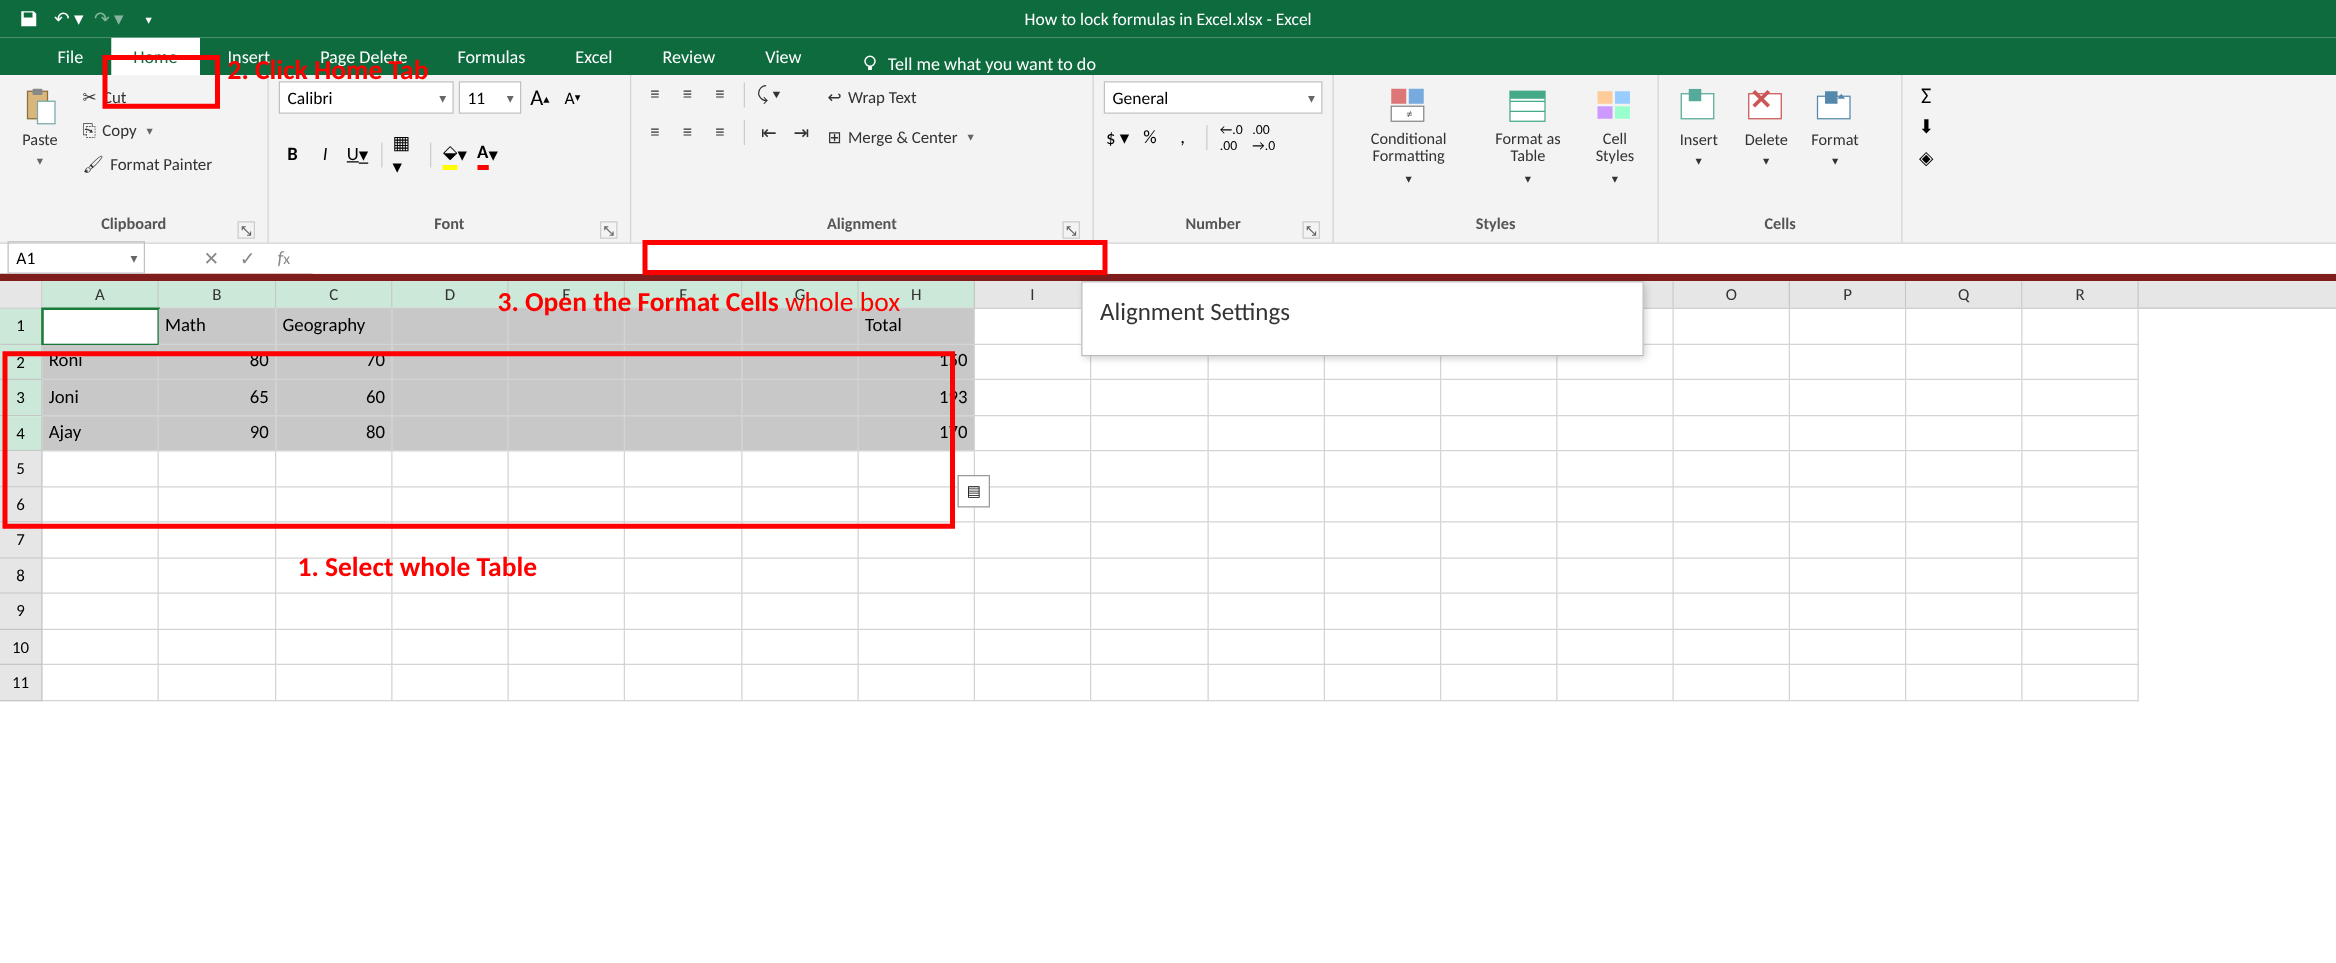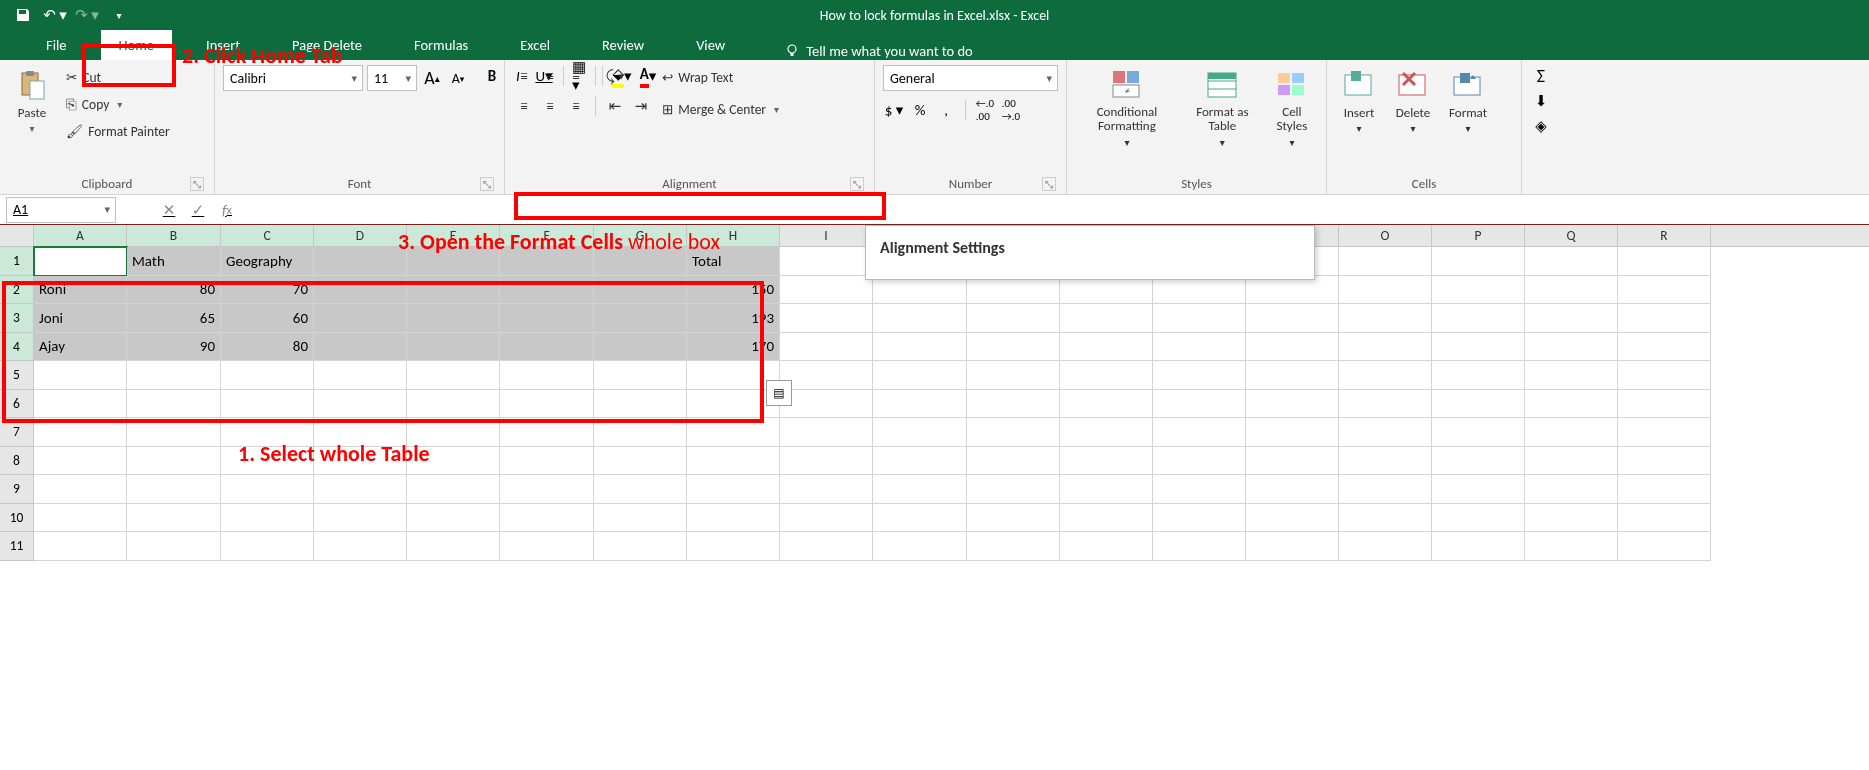--- a/index.html
+++ b/index.html
@@ -6,48 +6,48 @@
 body { background: #fff; overflow: hidden; width: 1869px; height: 770px; position: relative; }
 
 
 .titlebar { height: 30px; background: #0e6b3e; display: flex; align-items: center; color: #fff; font-size: 14px; position: relative; }
 .qa-toolbar { display: flex; align-items: center; gap: 6px; padding-left: 10px; }
 .qa-btn { width: 26px; height: 26px; display: flex; align-items: center; justify-content: center; color: #fff; font-size: 15px; }
 .qa-btn svg { fill: #fff; }
 .title-text { position: absolute; left: 50%; transform: translateX(-50%); font-size: 14px; color: #fff; }
 
 
-.tabbar { height: 30px; background: #0e6b3e; display: flex; align-items: flex-end; padding-left: 28px; gap: 16px; font-size: 14.5px; color: #fff; }
+.tabbar { height: 30px; background: #0e6b3e; display: flex; align-items: flex-end; padding-left: 28px; gap: 4px; font-size: 14.5px; color: #fff; }
 .tab { padding: 6px 18px; height: 30px; display: flex; align-items: center; cursor: pointer; }
 .tab.active { background: #fff; color: #1a6b3b; }
 .tellme { display: flex; align-items: center; gap: 6px; padding-left: 25px; color: #fff; font-size: 14.5px; }
 .bulb { width: 16px; height: 16px; }
 
 
 .ribbon { height: 135px; background: #f3f3f3; border-bottom: 1px solid #d4d4d4; display: flex; position: relative; }
 .rgroup { border-right: 1px solid #d4d4d4; display: flex; flex-direction: column; justify-content: space-between; padding: 5px 8px 0 8px; position: relative; }
-.rgroup-label { text-align: center; font-size: 13px; color: #555; height: 22px; display: flex; align-items: center; justify-content: center; position: relative; }
+.rgroup-label { text-align: center; font-size: 13px; color: #555; height: 22px; display: flex; align-items: flex-start; justify-content: center; position: relative; font-weight: bold; }
 .dlg-launcher { position: absolute; right: 2px; bottom: 3px; width: 14px; height: 14px; font-size: 10px; color: #666; border: 1px solid #ccc; display: flex; align-items: center; justify-content: center; }
 .rgroup-body { display: flex; gap: 6px; flex: 1; align-items: flex-start; }
 .rcol { display: flex; flex-direction: column; gap: 3px; font-size: 13.5px; color: #333; }
 .rbtn { display: flex; align-items: center; gap: 5px; padding: 2px 4px; height: 24px; }
 .big-btn { display: flex; flex-direction: column; align-items: center; gap: 2px; font-size: 13px; color: #333; padding: 2px 6px; }
 .big-icon { width: 36px; height: 36px; display: flex; align-items: center; justify-content: center; }
 .combo { height: 26px; border: 1px solid #c0c0c0; background: #fff; font-size: 14px; padding: 0 22px 0 6px; position: relative; display: flex; align-items: center; }
 .combo::after { content: "▾"; position: absolute; right: 5px; color: #666; font-size: 11px; }
 .icon-sq { width: 22px; height: 22px; display: inline-flex; align-items: center; justify-content: center; font-size: 15px; }
 .fmt-row { display: flex; gap: 4px; align-items: center; }
 .sep { width: 1px; height: 20px; background: #ccc; margin: 0 4px; }
 
 
 .red-box { position: absolute; border: 4px solid #ff0000; pointer-events: none; }
 .red-text { position: absolute; color: #ff0000; font-weight: bold; font-family: Calibri, sans-serif; pointer-events: none; }
 
 
-.fbar { height: 30px; display: flex; align-items: center; border-bottom: 1px solid #7f1d1d; background: #fff; text-decoration: underline; }
+.fbar { height: 30px; display: flex; align-items: flex-end; border-bottom: 6px solid #7f1d1d; background: #fff; }
 .name-box { width: 110px; height: 26px; border: 1px solid #c0c0c0; margin-left: 6px; display: flex; align-items: center; padding: 0 6px; font-size: 14px; position: relative; }
 .name-box::after { content: "▾"; position: absolute; right: 5px; color: #666; font-size: 11px; }
 .fx-btns { display: flex; gap: 3px; margin-left: 40px; margin-right: 10px; }
 .fx-btn { width: 26px; height: 24px; display: flex; align-items: center; justify-content: center; color: #888; font-size: 15px; }
 .fx-input { flex: 1; height: 24px; border: none; font-size: 14px; padding: 0 6px; }
 
 
 .grid-area { position: relative; background: #fff; }
 .col-headers { display: flex; height: 22px; background: #e6e6e6; border-bottom: 1px solid #c6c6c6; }
 .corner { width: 34px; border-right: 1px solid #c6c6c6; background: #e6e6e6; }
@@ -56,21 +56,21 @@
 .row { display: flex; height: 28.5px; }
 .rowh { width: 34px; border-right: 1px solid #c6c6c6; border-bottom: 1px solid #c6c6c6; background: #e6e6e6; display: flex; align-items: center; justify-content: center; font-size: 13.5px; }
 .rowh.sel { background: #cce8d8; }
 .cell { border-right: 1px solid #d4d4d4; border-bottom: 1px solid #d4d4d4; padding: 0 5px; font-size: 15px; display: flex; align-items: center; }
 .cell.sel { background: #c8c8c8; }
 .cell.white { background: #fff; }
 .cell.num { justify-content: flex-end; }
 
 
 .tooltip { position: absolute; background: #fff; border: 1px solid #bbb; box-shadow: 2px 2px 6px rgba(0,0,0,0.2); padding: 12px 14px; width: 450px; z-index: 50; font-size: 14px; color: #444; }
-.tooltip h4 { font-size: 16px; font-weight: bold; color: #333; margin-bottom: 10px; }
+.tooltip h4 { font-size: 20px; font-weight: normal; color: #333; margin-bottom: 10px; }
 .tooltip-body { display: flex; gap: 14px; }
 .tt-thumb { width: 140px; height: 140px; border: 1px solid #999; background: linear-gradient(#7c9bc8, #7c9bc8 12px, #f4f4ee 12px); position: relative; flex-shrink: 0; }
 .tt-thumb::after { content: ""; position: absolute; left: 8px; top: 18px; right: 50px; bottom: 8px; background: #fff; border: 1px solid #ccc; }
 .tt-text p { margin-bottom: 10px; line-height: 1.4; }
 
 
 .qa-float { position: absolute; width: 26px; height: 26px; border: 1px solid #999; background: #fff; display: flex; align-items: center; justify-content: center; font-size: 12px; }
 
 
 .cw-A { width: 93px; } .cw-B { width: 94px; } .cw-C { width: 93px; } .cw-D { width: 93px; }
@@ -145,21 +145,21 @@
           </div>
       </div>
     </div>
     <div class="rgroup-label">
         <span>Clipboard</span>
         <span class="dlg-launcher">⤡</span>
       </div>
   </div>
 
   <div class="rgroup" style="width:290px">
-    <div class="rgroup-body" style="flex-direction:row;gap:12px">
+    <div class="rgroup-body" style="flex-direction:column;gap:22px">
       <div class="fmt-row">
         <div class="combo" style="width:140px">Calibri</div>
         <div class="combo" style="width:50px">11</div>
         <span class="icon-sq" style="font-size:18px">A<sup style="font-size:10px">▴</sup></span>
         <span class="icon-sq" style="font-size:14px">A<sup style="font-size:9px">▾</sup></span>
       </div>
       <div class="fmt-row">
         <span class="icon-sq" style="font-weight:bold">B</span>
         <span class="icon-sq" style="font-style:italic">I</span>
         <span class="icon-sq" style="text-decoration:underline"><span>U</span> ▾</span>

